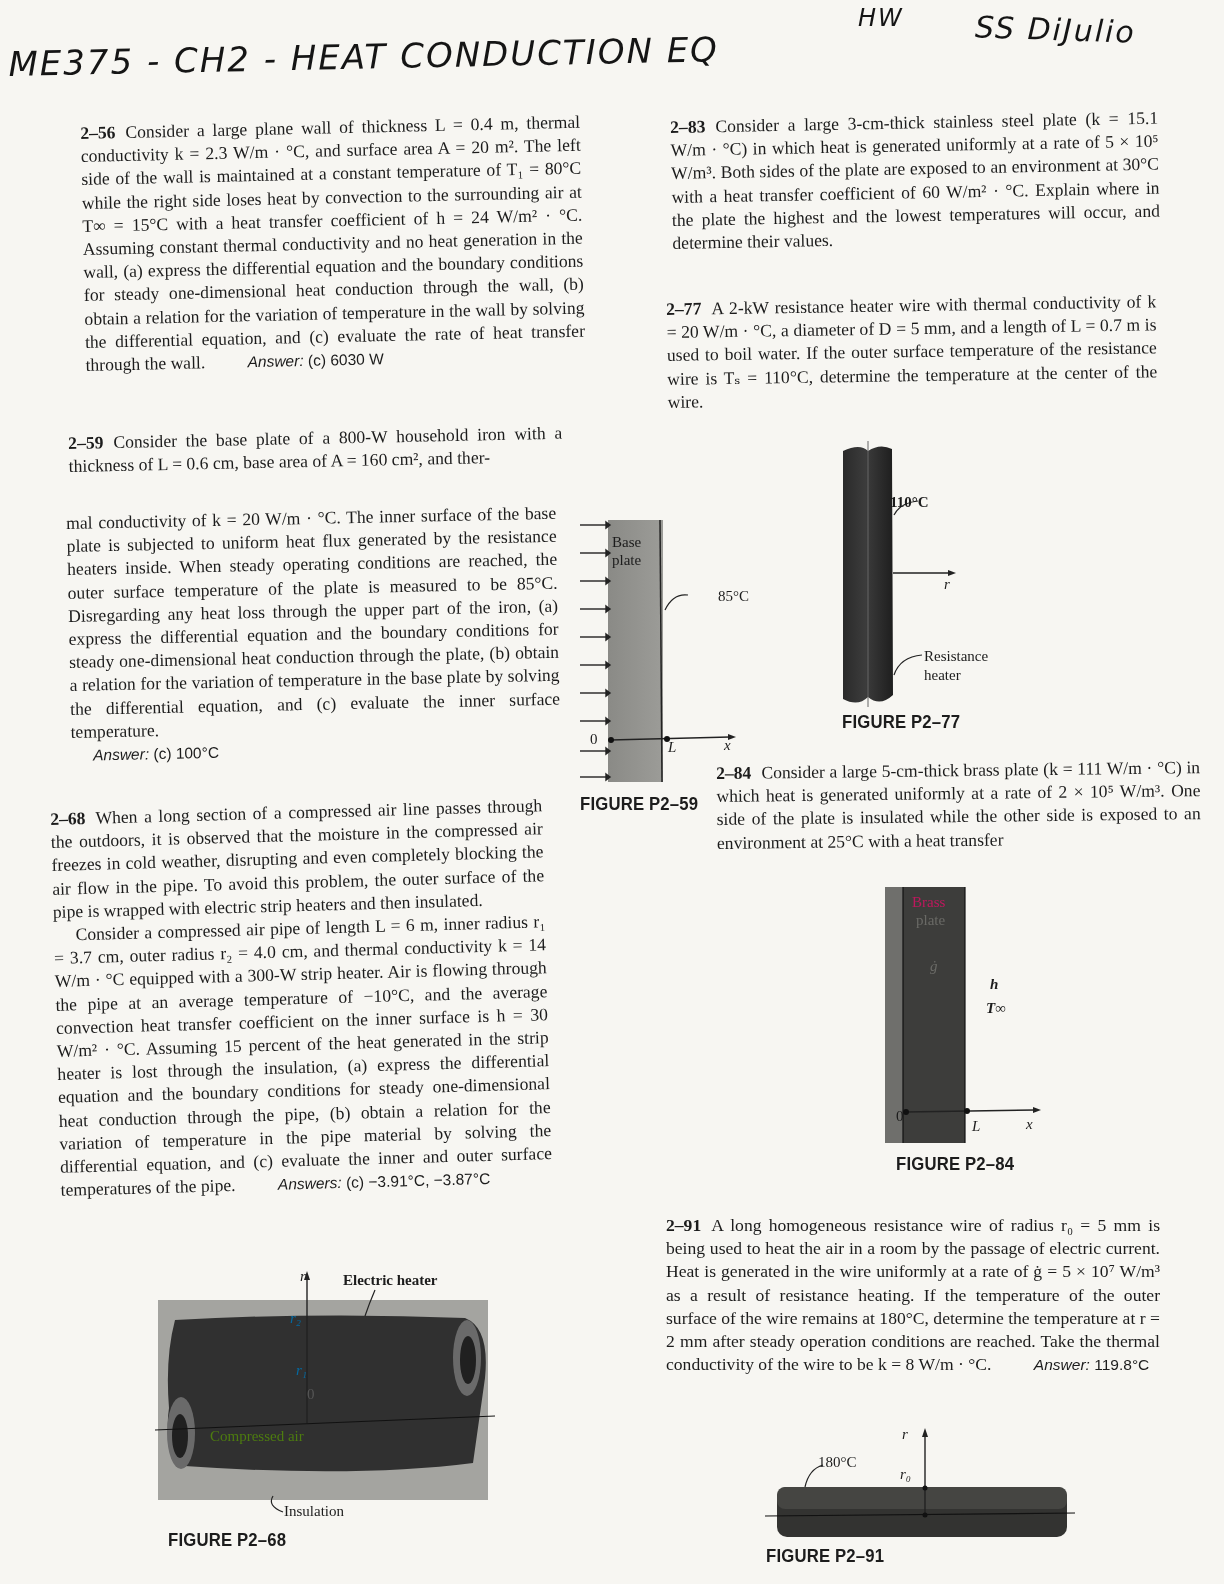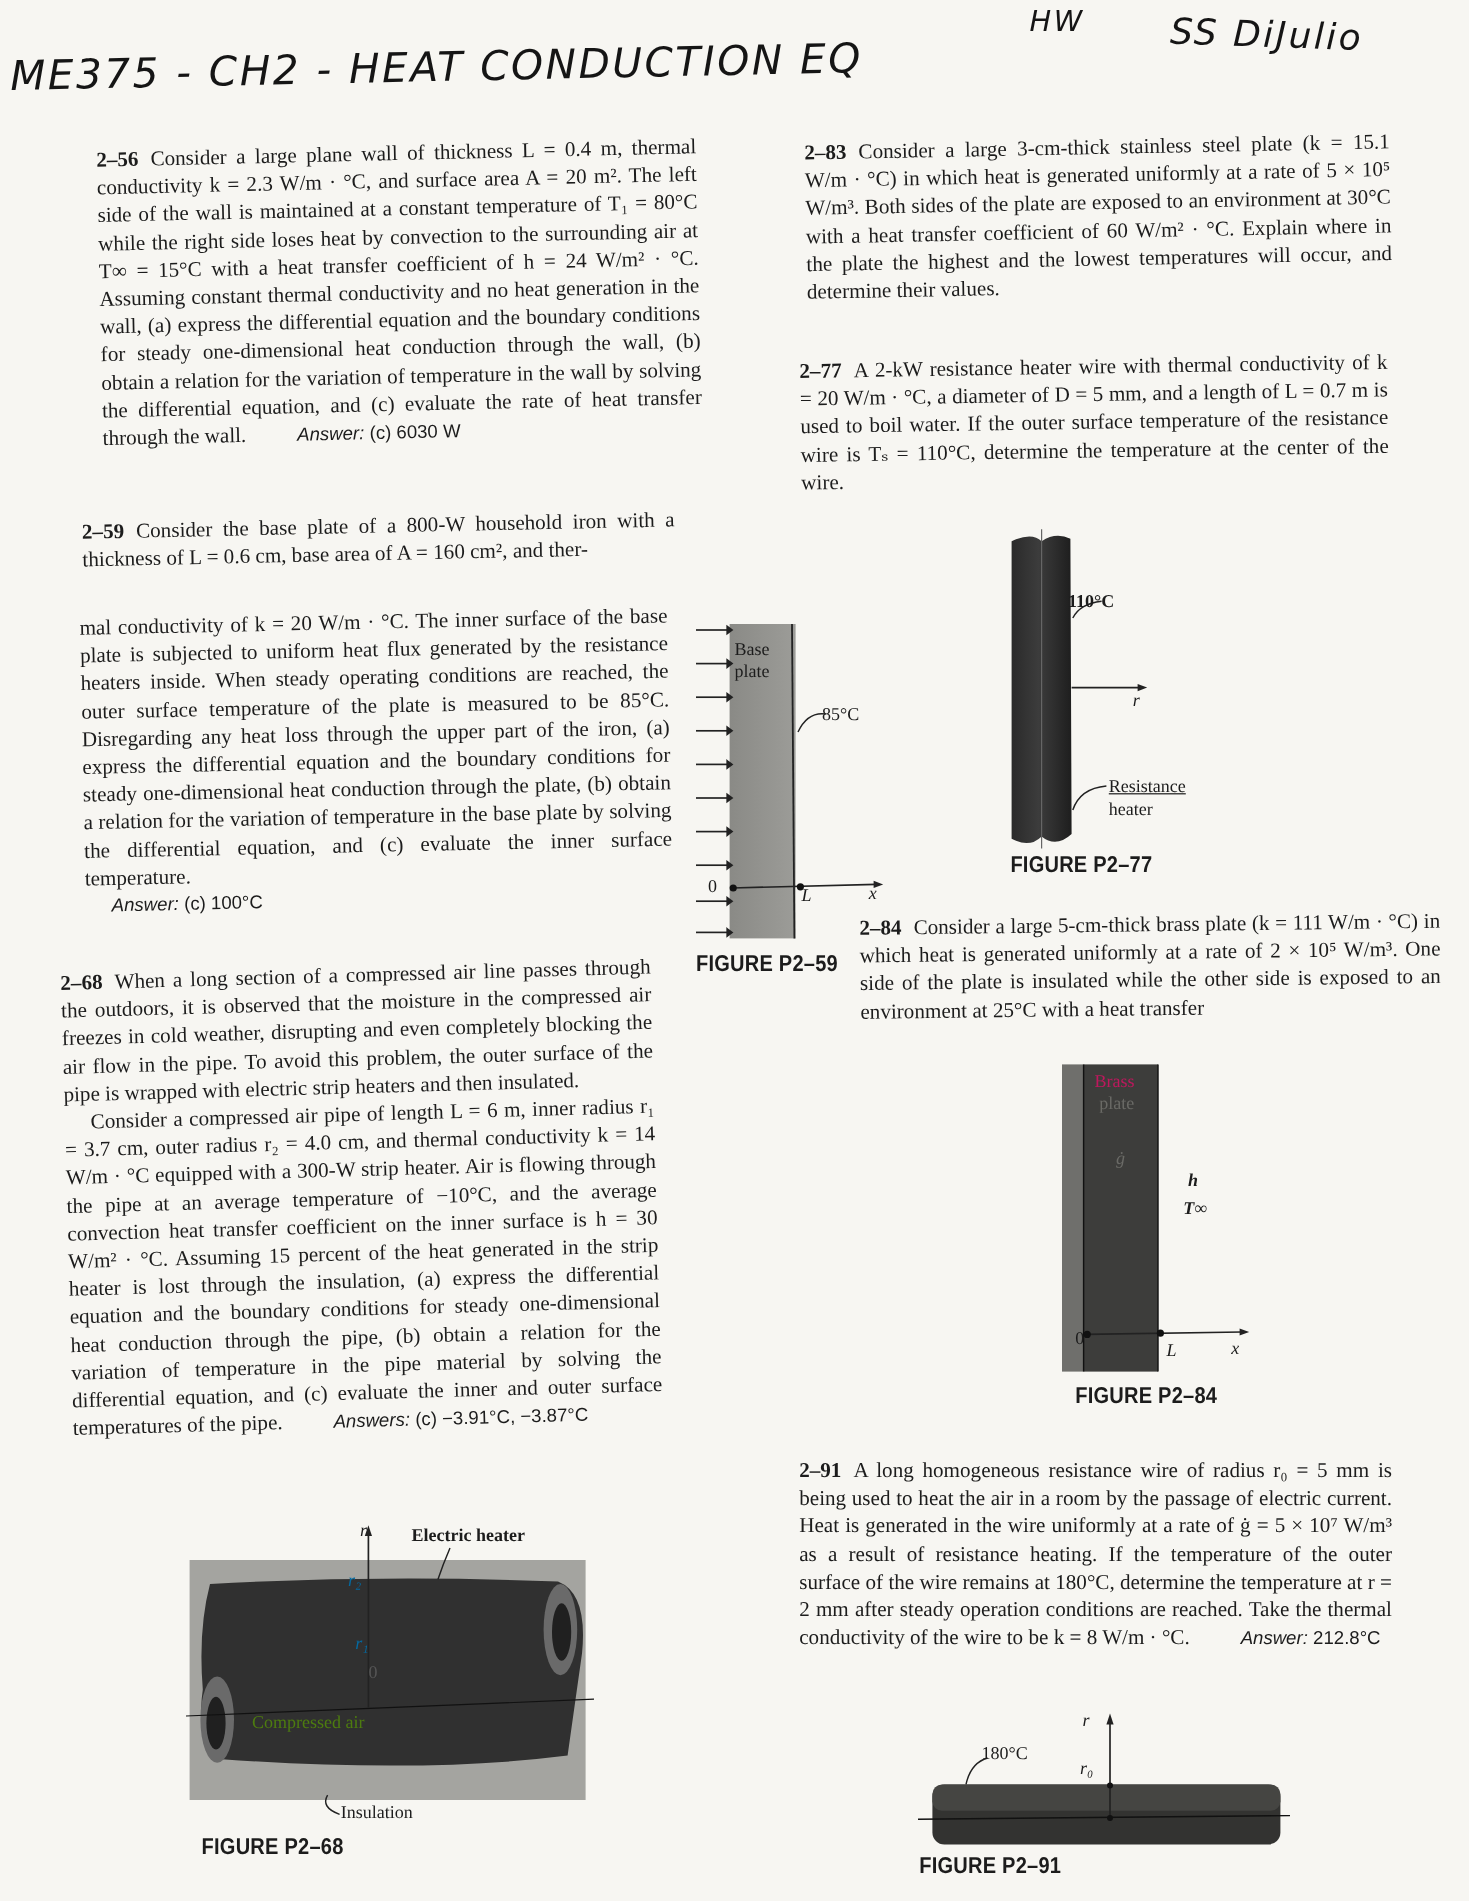--- a/index.html
+++ b/index.html
@@ -68,21 +68,21 @@
 <div class="prob" style="left:666px; top:298px; width:490px; transform:rotate(-0.9deg); transform-origin:left top;">
   <span class="num">2–77</span><span>A 2-kW resistance heater wire with thermal conductivity of k = 20 W/m · °C, a diameter of D = 5 mm, and a length of L = 0.7 m is used to boil water. If the outer surface temperature of the resistance wire is Tₛ = 110°C, determine the temperature at the center of the wire.</span>
 </div>
 
 <div class="prob" style="left:716px; top:762px; width:484px; transform:rotate(-0.7deg); transform-origin:left top;">
   <span class="num">2–84</span><span>Consider a large 5-cm-thick brass plate (k = 111 W/m · °C) in which heat is generated uniformly at a rate of 2 × 10⁵ W/m³. One side of the plate is insulated while the other side is exposed to an environment at 25°C with a heat transfer</span>
 </div>
 
 <div class="prob" style="left:666px; top:1214px; width:494px;">
   <span class="num">2–91</span><span>A long homogeneous resistance wire of radius r₀ = 5 mm is being used to heat the air in a room by the passage of electric current. Heat is generated in the wire uniformly at a rate of ġ = 5 × 10⁷ W/m³ as a result of resistance heating. If the temperature of the outer surface of the wire remains at 180°C, determine the temperature at r = 2 mm after steady operation conditions are reached. Take the thermal conductivity of the wire to be k = 8 W/m · °C.</span>
-  <span class="ans">Answer:</span> <span class="ansv">212.8°C</span>
+  <span class="ans">Answer:</span> <span class="ansv">119.8°C</span>
 </div>
 
 <div>
   <svg style="left:570px; top:515px;" width="170" height="270">
     <defs>
       <linearGradient id="gPlate" x1="0" x2="1">
           <stop offset="0" stop-color="#8a8a86"></stop>
           <stop offset="1" stop-color="#9c9c98"></stop>
         </linearGradient>
     </defs>
@@ -111,21 +111,21 @@
         <polygon points="36,259 40,262 36,265"></polygon>
     </g>
     <line x1="40" y1="225" x2="160" y2="222" stroke="#222" stroke-width="1.4"></line>
     <polygon points="158,219 166,222 158,225" fill="#222"></polygon>
     <circle cx="41" cy="225" r="3" fill="#111"></circle>
     <circle cx="97" cy="224" r="3" fill="#111"></circle>
     <path d="M 95 95 Q 103 78 118 80" stroke="#222" fill="none" stroke-width="1.2"></path>
   </svg>
   <div class="fig-label" style="left:612px; top:534px;">Base</div>
   <div class="fig-label" style="left:612px; top:552px;">plate</div>
-  <div class="fig-label" style="left:685px; top:588px;">85°C</div>
+  <div class="fig-label" style="left:718px; top:588px;">85°C</div>
   <div class="fig-label" style="left:590px; top:731px;">0</div>
   <div class="fig-label" style="left:668px; top:739px;"><i>L</i></div>
   <div class="fig-label" style="left:724px; top:737px;"><i>x</i></div>
   <div class="fig-caption" style="left:580px; top:793px;">FIGURE P2–59</div>
 </div>
 
 <div>
   <svg style="left:840px; top:445px;" width="140" height="262">
     <defs>
       <linearGradient id="gWire" x1="0" x2="1">
@@ -136,21 +136,21 @@
     </defs>
     <path d="M 3 6 Q 20 -2 28 6 Q 40 -2 52 4 L 53 250 Q 40 262 28 252 Q 18 262 3 254 Z" fill="url(#gWire)"></path>
     <line x1="28" y1="-4" x2="28" y2="262" stroke="#666" stroke-width="1"></line>
     <line x1="53" y1="128" x2="110" y2="128" stroke="#222" stroke-width="1.4"></line>
     <polygon points="108,125 116,128 108,131" fill="#222"></polygon>
     <path d="M 54 70 Q 60 58 78 56" stroke="#222" fill="none" stroke-width="1.2"></path>
     <path d="M 54 230 Q 60 212 82 210" stroke="#222" fill="none" stroke-width="1.2"></path>
   </svg>
   <div class="fig-label" style="left:890px; top:494px;font-weight:bold;">110°C</div>
   <div class="fig-label" style="left:944px; top:576px;"><i>r</i></div>
-  <div class="fig-label" style="left:924px; top:648px;text-decoration:underline;">Resistance</div>
+  <div class="fig-label" style="left:924px; top:648px;">Resistance</div>
   <div class="fig-label" style="left:924px; top:667px;">heater</div>
   <div class="fig-caption" style="left:842px; top:711px;">FIGURE P2–77</div>
 </div>
 
 <div>
   <svg style="left:885px; top:885px;" width="160" height="260">
     <rect x="0" y="2" width="18" height="256" fill="#6f6f6c"></rect>
     <rect x="18" y="2" width="62" height="256" fill="#3d3d3b"></rect>
     <line x1="18" y1="2" x2="18" y2="258" stroke="#111" stroke-width="1.2"></line>
     <line x1="80" y1="2" x2="80" y2="258" stroke="#111" stroke-width="1.2"></line>

